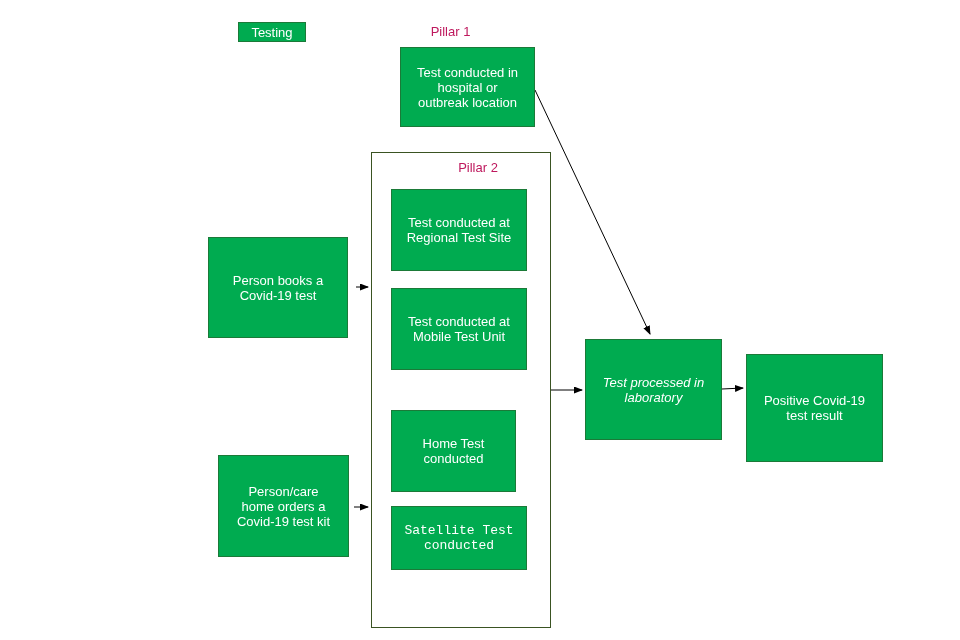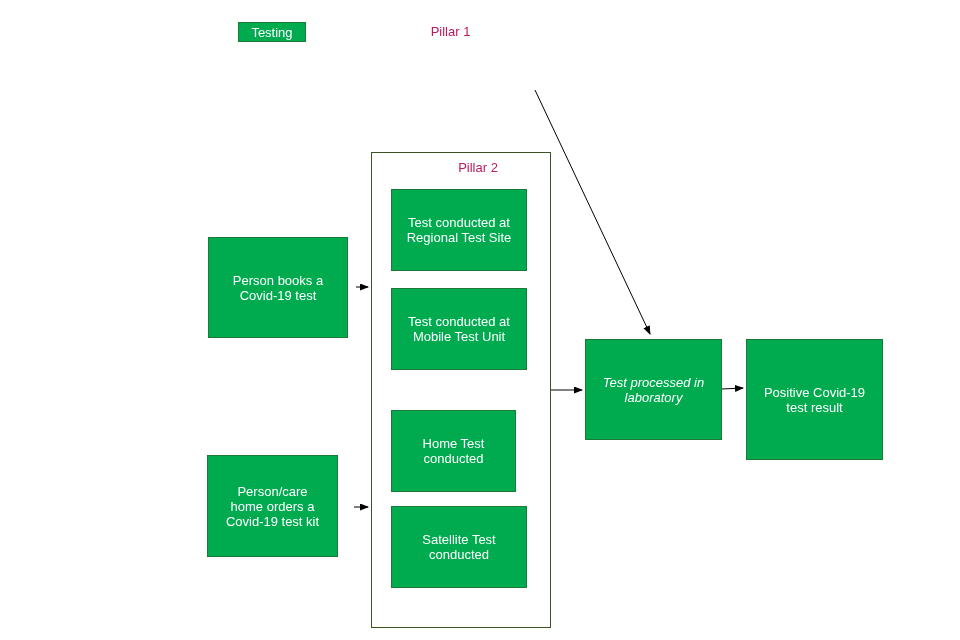--- a/index.html
+++ b/index.html
@@ -54,25 +54,25 @@
     position: absolute;
     left: 0; top: 0;
     width: 960px; height: 640px;
     pointer-events: none;
   }
   
   .node-hospital     { left: 400px; top: 47px;  width: 135px; height: 80px; }
   .node-regional     { left: 391px; top: 189px; width: 136px; height: 82px; }
   .node-mobile       { left: 391px; top: 288px; width: 136px; height: 82px; }
   .node-home         { left: 391px; top: 410px; width: 125px; height: 82px; }
-  .node-satellite    { left: 391px; top: 506px; width: 136px; height: 82px; }
+  .node-satellite    { left: 391px; top: 506px; width: 136px; height: 64px; font-family: Liberation Mono, monospace; }
   .node-person-books { left: 208px; top: 237px; width: 140px; height: 101px; }
-  .node-person-care  { left: 207px; top: 455px; width: 131px; height: 102px; }
+  .node-person-care  { left: 218px; top: 455px; width: 131px; height: 102px; }
   .node-lab          { left: 585px; top: 339px; width: 137px; height: 101px; font-style: italic; }
-  .node-positive     { left: 746px; top: 339px; width: 137px; height: 121px; }
+  .node-positive     { left: 746px; top: 354px; width: 137px; height: 108px; }
   .pillar2-container { left: 371px; top: 152px; width: 180px; height: 476px; }
   .pillar1-label     { left: 383px; top: 24px;  width: 135px; }
   .pillar2-label     { left: 371px; top: 160px; width: 214px; }
 </style>
 </head>
 <body>
 
 <div class="canvas">
 
   <svg class="connectors" viewBox="0 0 960 640">
@@ -89,20 +89,25 @@
   </svg>
 
   <div class="legendbox">
     <span class="nlabel">Testing</span>
   </div>
 
   <div class="plabel pillar1-label">Pillar 1</div>
   <div class="outline pillar2-container"></div>
   <div class="plabel pillar2-label">Pillar 2</div>
 
+  <div class="gbox node-hospital">
+    <span class="nlabel">Test conducted in
+hospital or
+outbreak location</span>
+  </div>
 
   <div class="gbox node-regional">
     <span class="nlabel">Test conducted at
 Regional Test Site</span>
   </div>
 
   <div class="gbox node-mobile">
     <span class="nlabel">Test conducted at
 Mobile Test Unit</span>
   </div>

